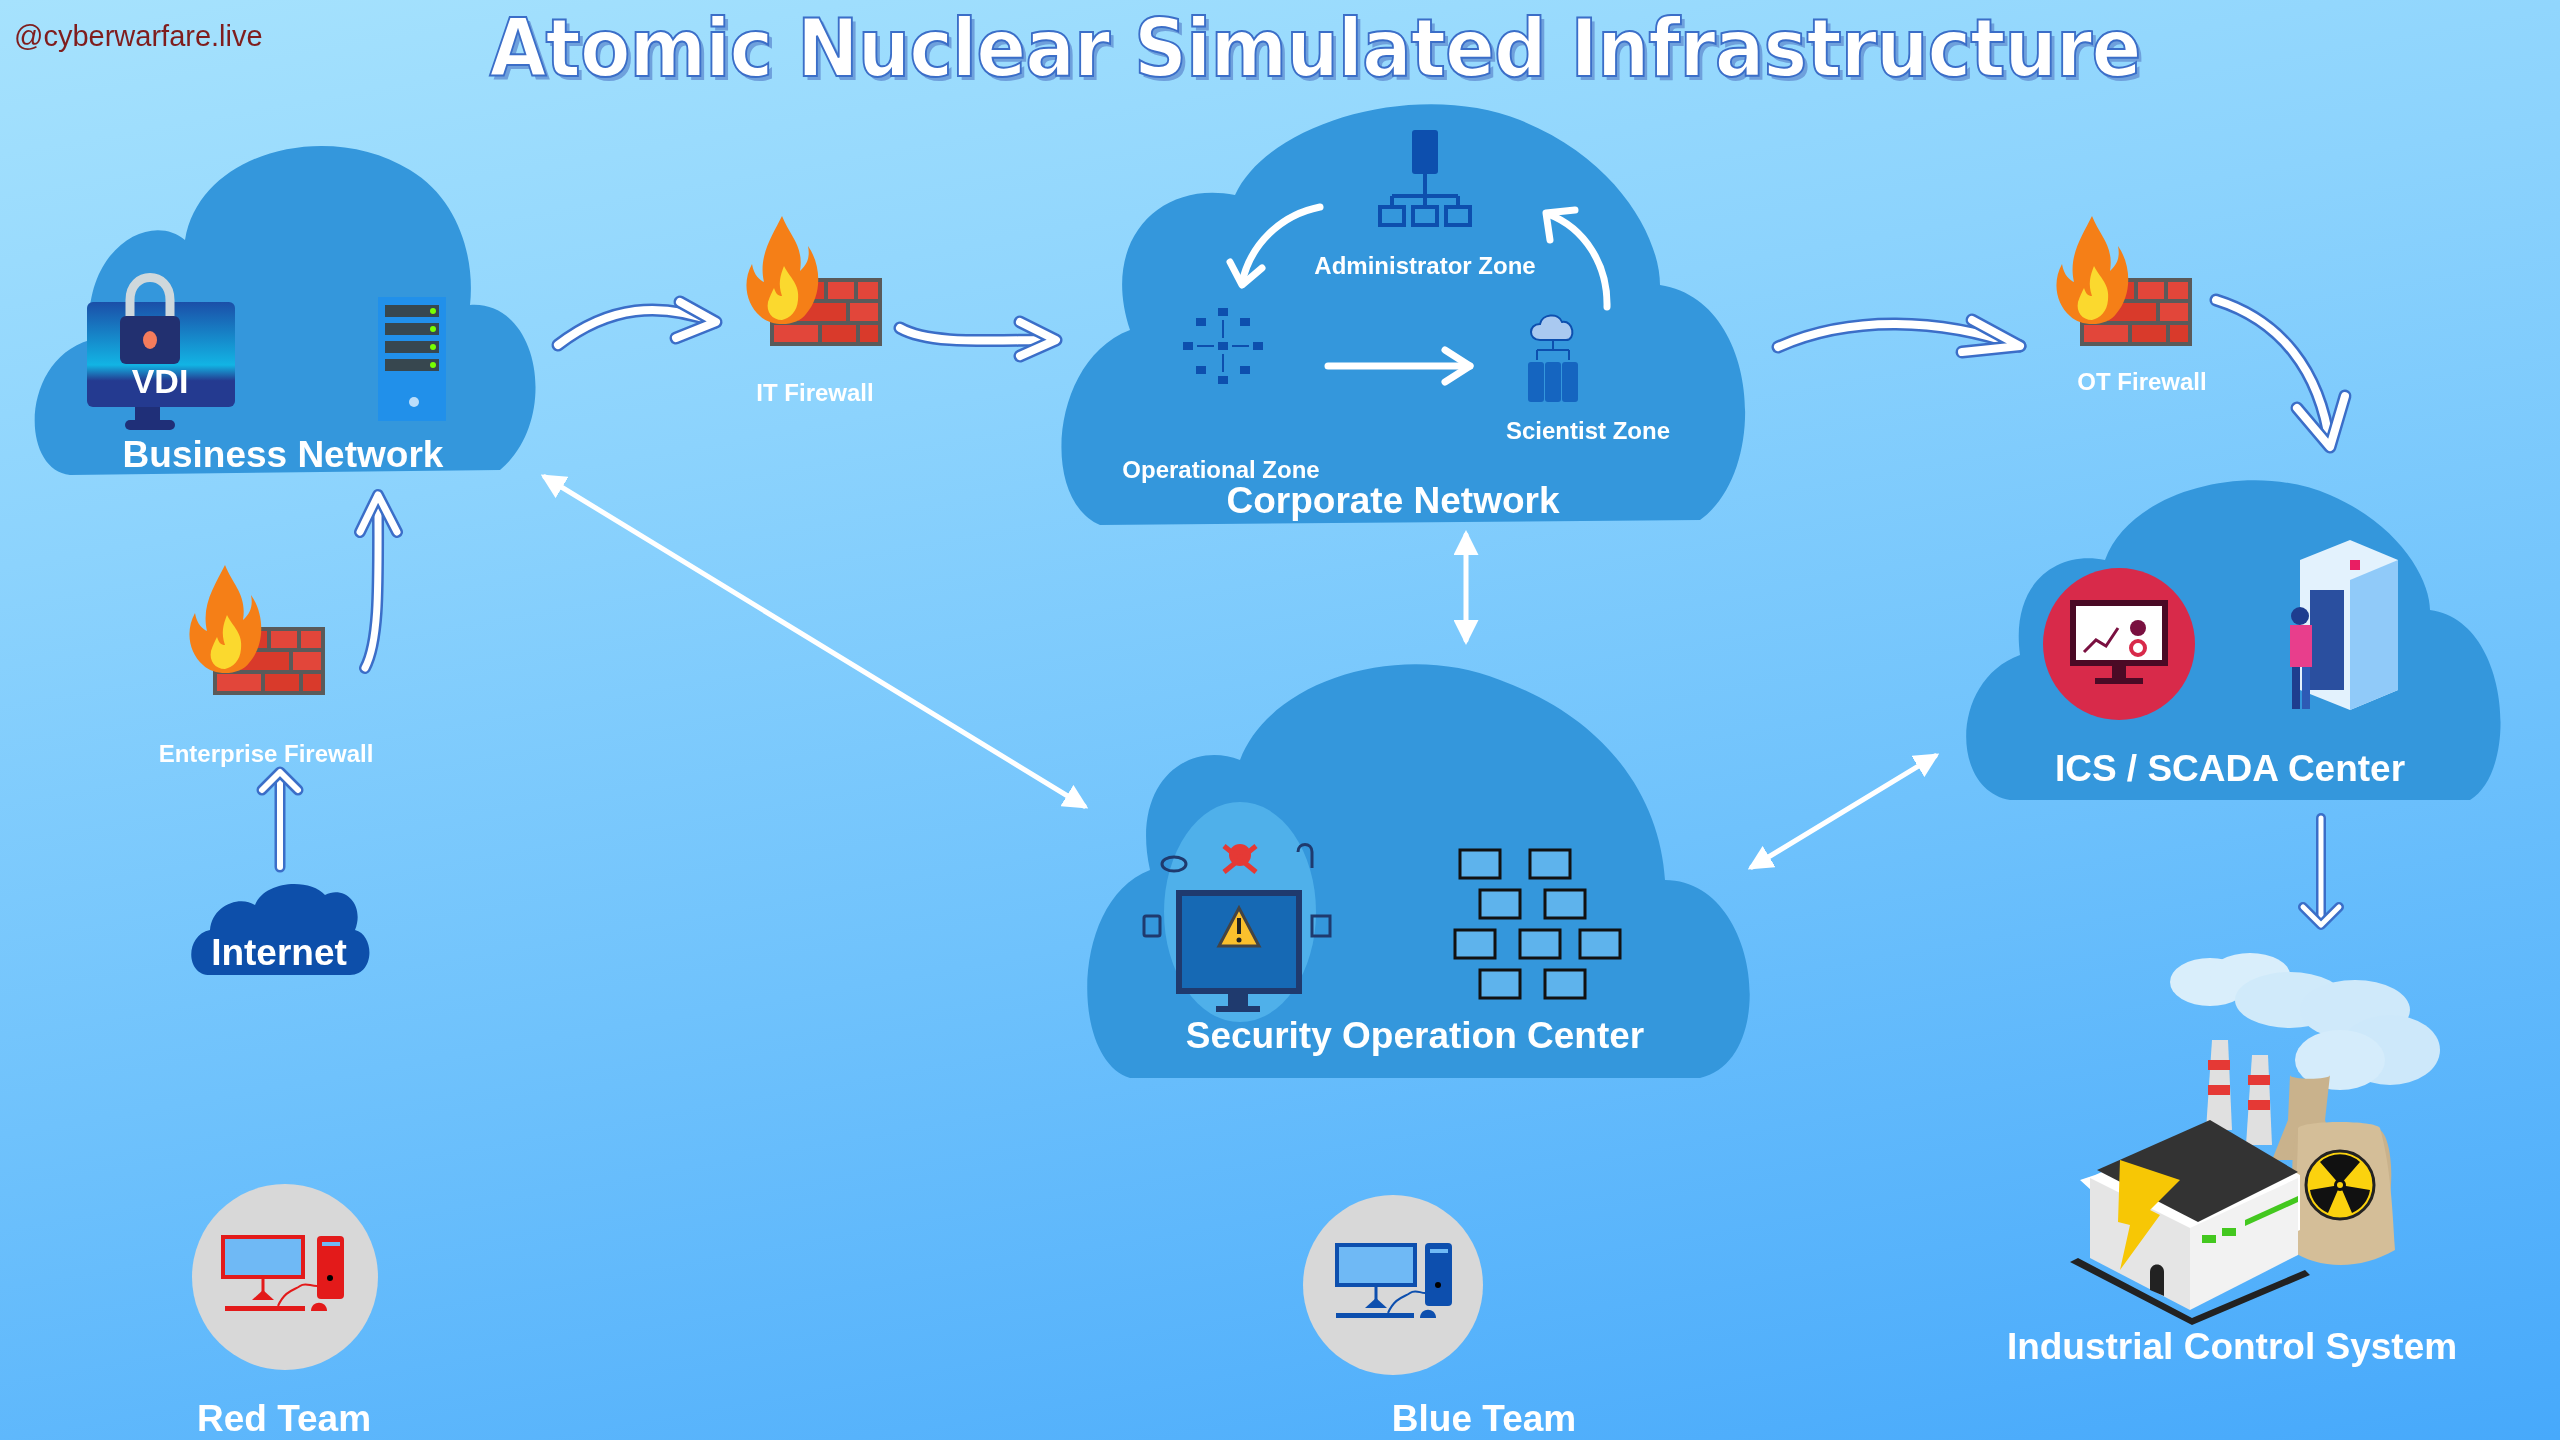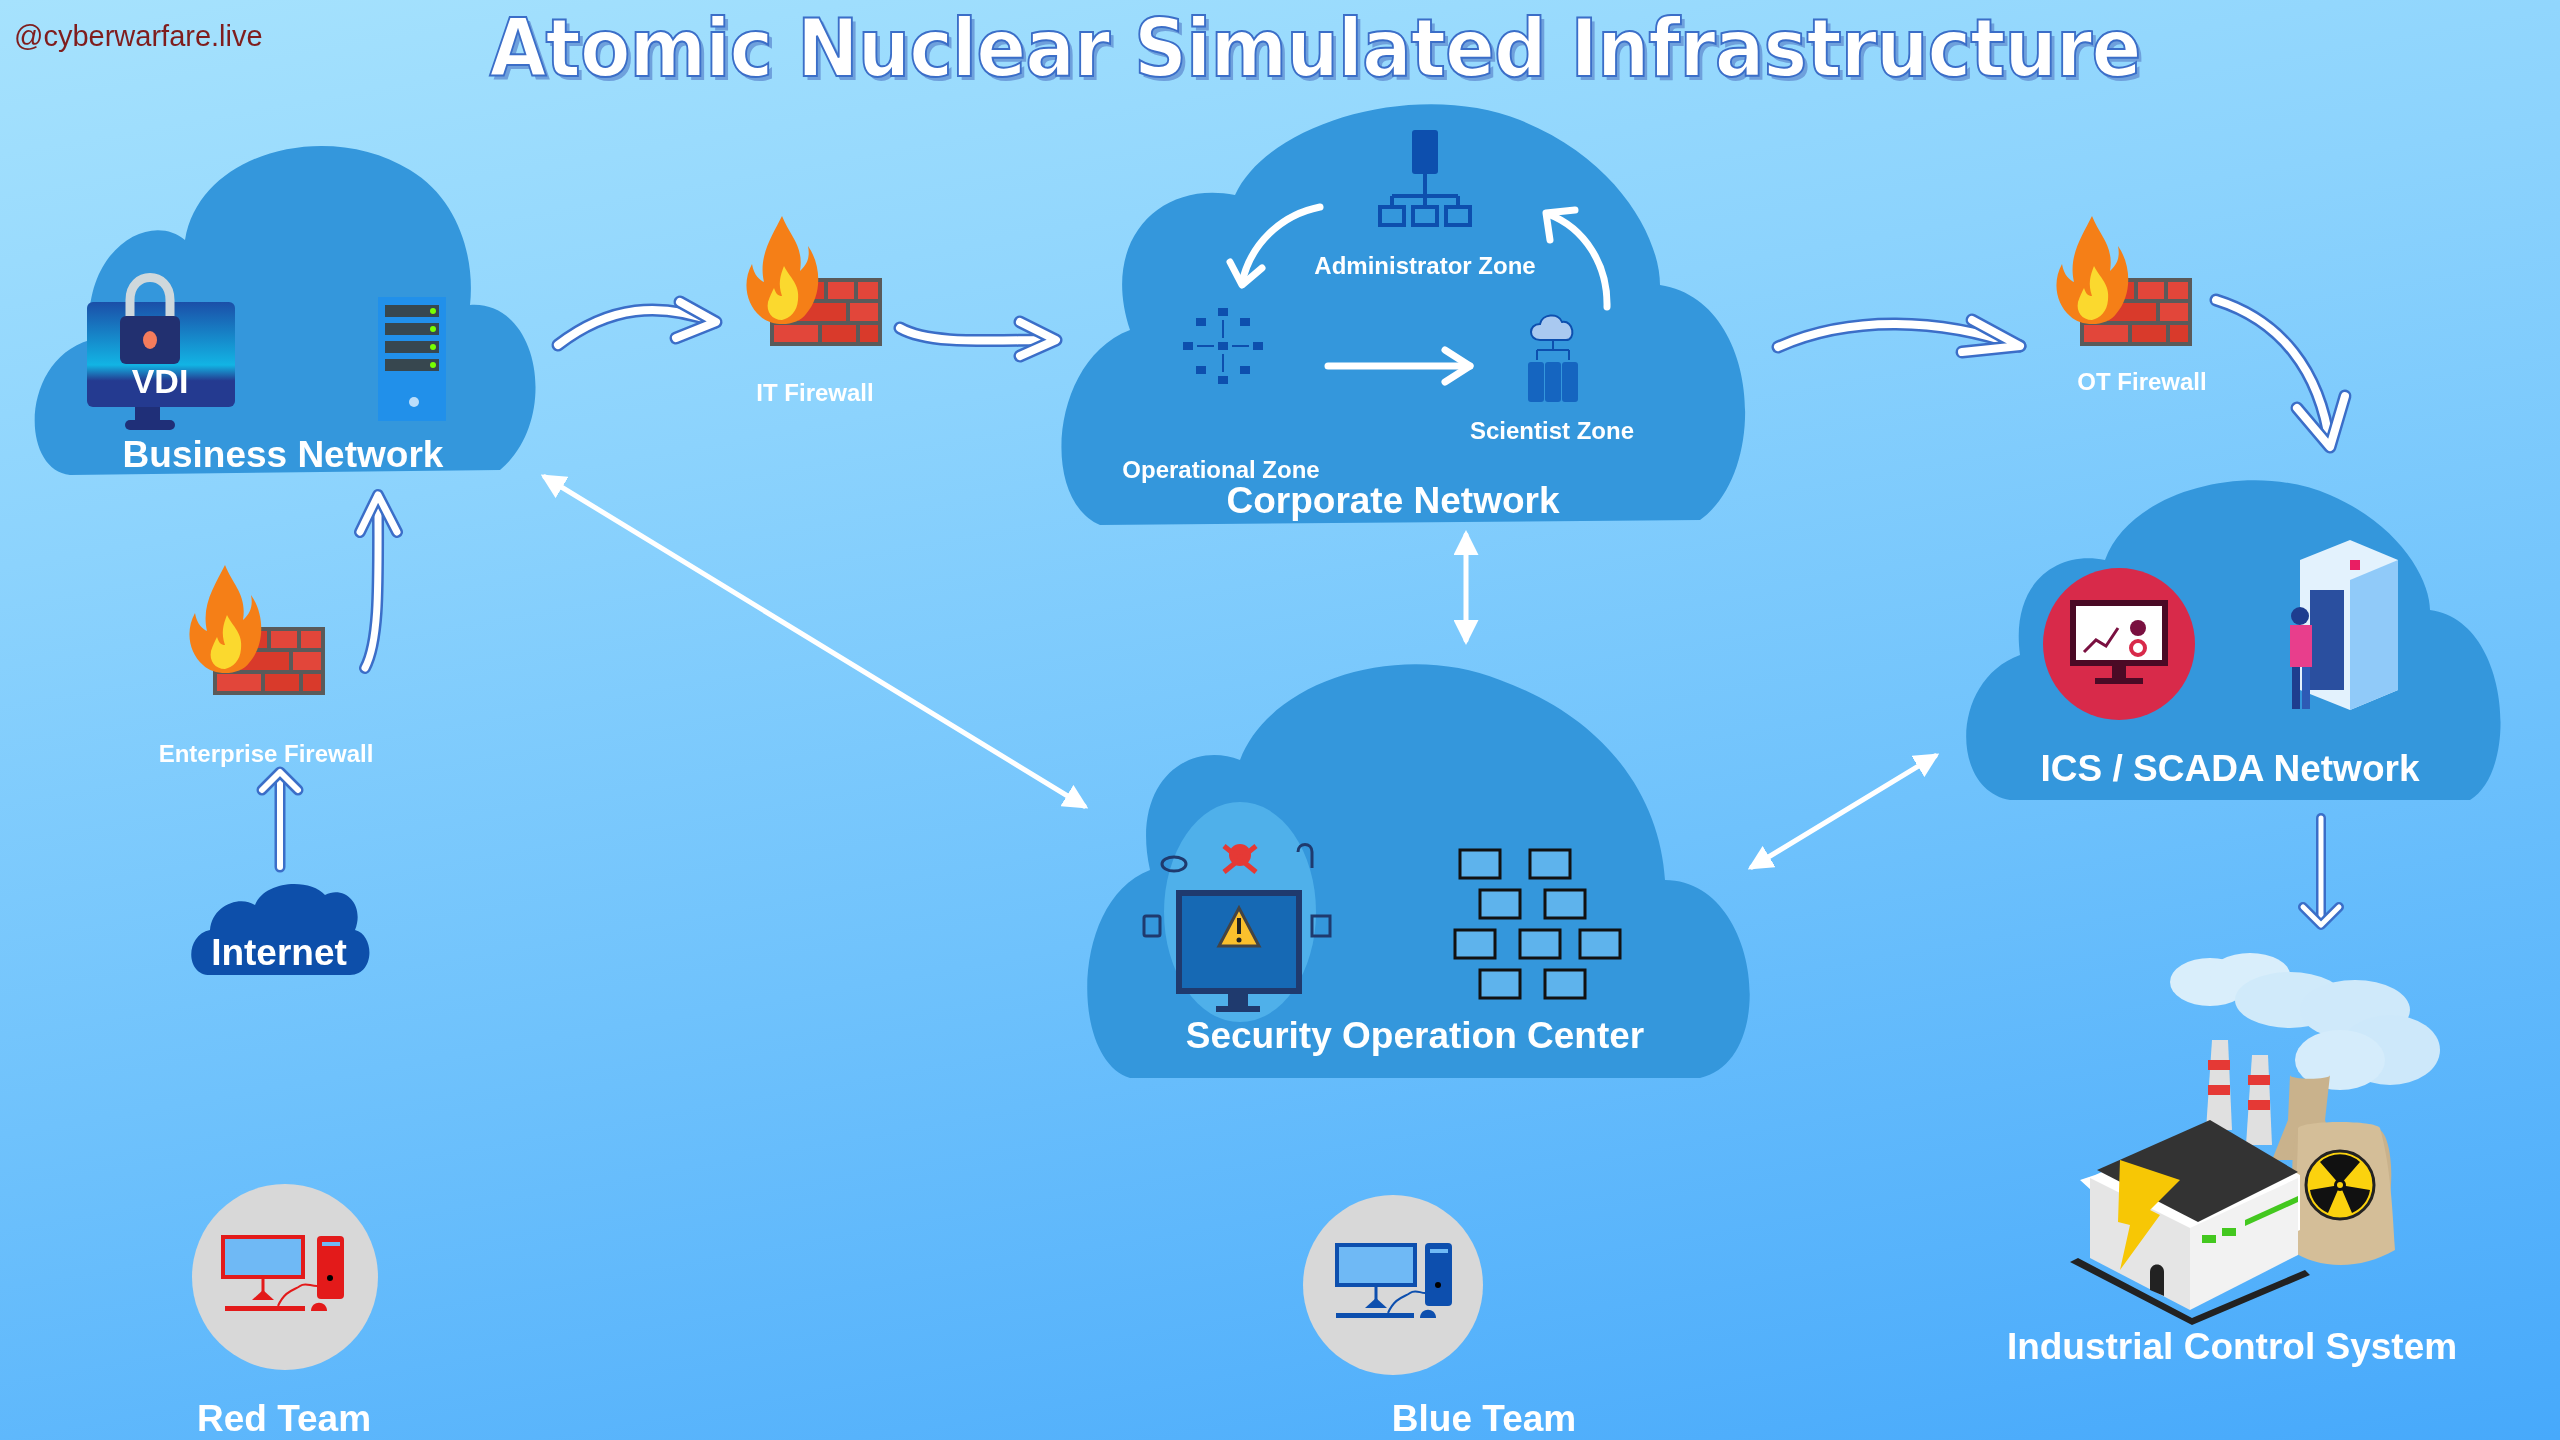--- a/index.html
+++ b/index.html
@@ -313,22 +313,22 @@
     <line x1="1752" y1="867" x2="1935" y2="756" stroke-width="5" marker-start="url(#tri)" marker-end="url(#tri)"></line>
   </g>
 </svg>
 
 <div id="title" class="abs">Atomic Nuclear Simulated Infrastructure</div>
 
 <div class="lbl big" style="left:283px;top:434px;">Business Network</div>
 <div class="lbl small" style="left:815px;top:379px;">IT Firewall</div>
 <div class="lbl small" style="left:1425px;top:252px;">Administrator Zone</div>
 <div class="lbl small" style="left:1221px;top:420px;margin-top:36px;">Operational Zone</div>
-<div class="lbl small" style="left:1552px;top:417px;">Scientist Zone</div>
+<div class="lbl small" style="left:1588px;top:417px;">Scientist Zone</div>
 <div class="lbl big" style="left:1393px;top:480px;">Corporate Network</div>
 <div class="lbl small" style="left:2142px;top:368px;">OT Firewall</div>
-<div class="lbl big" style="left:2230px;top:748px;">ICS / SCADA Network</div>
+<div class="lbl big" style="left:2230px;top:748px;">ICS / SCADA Center</div>
 <div class="lbl small" style="left:266px;top:740px;">Enterprise Firewall</div>
 <div class="lbl big" style="left:279px;top:932px;">Internet</div>
 <div class="lbl big" style="left:1415px;top:1015px;">Security Operation Center</div>
 <div class="lbl big" style="left:2232px;top:1326px;">Industrial Control System</div>
 <div class="lbl big" style="left:284px;top:1398px;">Red Team</div>
 <div class="lbl big" style="left:1484px;top:1398px;">Blue Team</div>
 
 </body></html>

